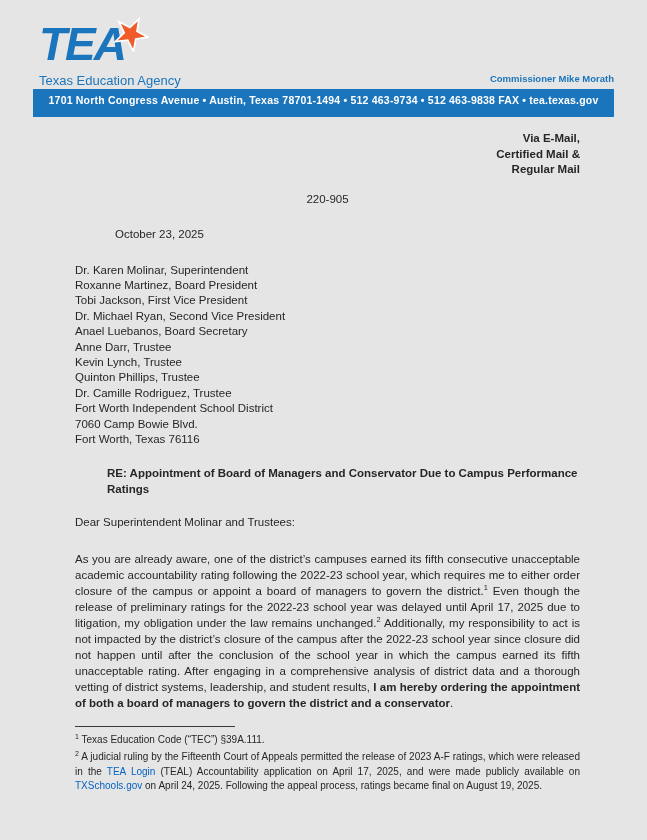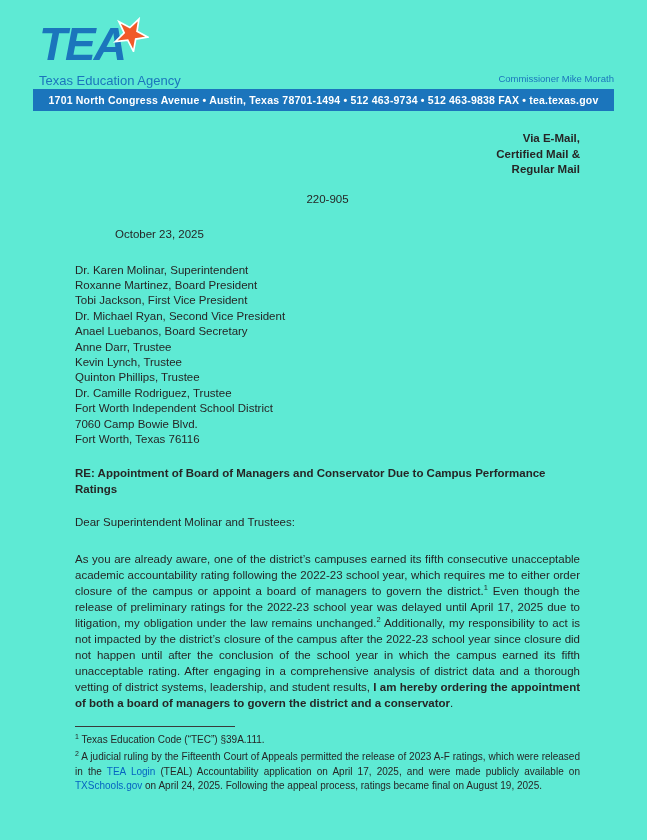--- a/index.html
+++ b/index.html
@@ -1,56 +1,56 @@
 <!DOCTYPE html>
 <html><head>
 <meta charset="utf-8">
 <style>
   * { margin:0; padding:0; box-sizing:border-box; }
   html,body { background:#888; }
   .page {
     position:relative;
     width:647px; height:840px;
     margin:0 auto;
-    background:#5eead4;
+    background:#e5e5e5;
     font-family:"Liberation Sans", sans-serif;
     color:#262626;
     overflow:hidden;
   }
   
   .logo { position:absolute; left:39px; top:20px; width:110px; height:52px; }
   .logo-tea {
     font-style:italic; font-weight:900; font-size:46px; line-height:48px;
     color:#1B75BC; letter-spacing:-2px; display:inline-block;
   }
   .logo-star { position:absolute; left:74px; top:-4px; width:36px; height:36px; }
   .agency-name {
     position:absolute; left:39px; top:73px;
     font-size:13px; font-weight:normal; color:#1B75BC;
   }
   .commissioner {
     position:absolute; right:33px; top:73px;
-    font-size:9.5px; font-weight:normal; color:#1B75BC;
+    font-size:9.5px; font-weight:bold; color:#1B75BC;
   }
   .address-bar {
-    position:absolute; left:33px; right:33px; top:89px; height:22px;
+    position:absolute; left:33px; right:33px; top:89px; height:28px;
     background:#1B75BC; color:#ffffff;
     font-size:10.5px; font-weight:bold; line-height:22px;
     text-align:center; letter-spacing:0.2px;
   }
   
   .letter {
     position:absolute; left:75px; right:67px; top:131px;
     font-size:11.5px; line-height:15.5px;
   }
   .mail-method { text-align:right; font-weight:bold; line-height:15.5px; }
   .file-number { text-align:center; margin-top:14px; }
   .date-line   { margin-top:20px;margin-left:40px; }
   .recipients  { margin-top:20px; line-height:15.4px; }
-  .subject     { margin-top:19px; font-weight:bold; }
+  .subject     { margin-top:19px; font-weight:bold;margin-left:32px; }
   .salutation  { margin-top:18px; }
   .body-paragraph {
     margin-top:20px; text-align:justify; line-height:16px;
   }
   .body-paragraph .bold { font-weight:bold; }
   sup.fn-ref {
     font-size:7.5px; vertical-align:super; line-height:0;
   }
   .footnote-sep {
     margin-top:15px; width:160px; border:0;

